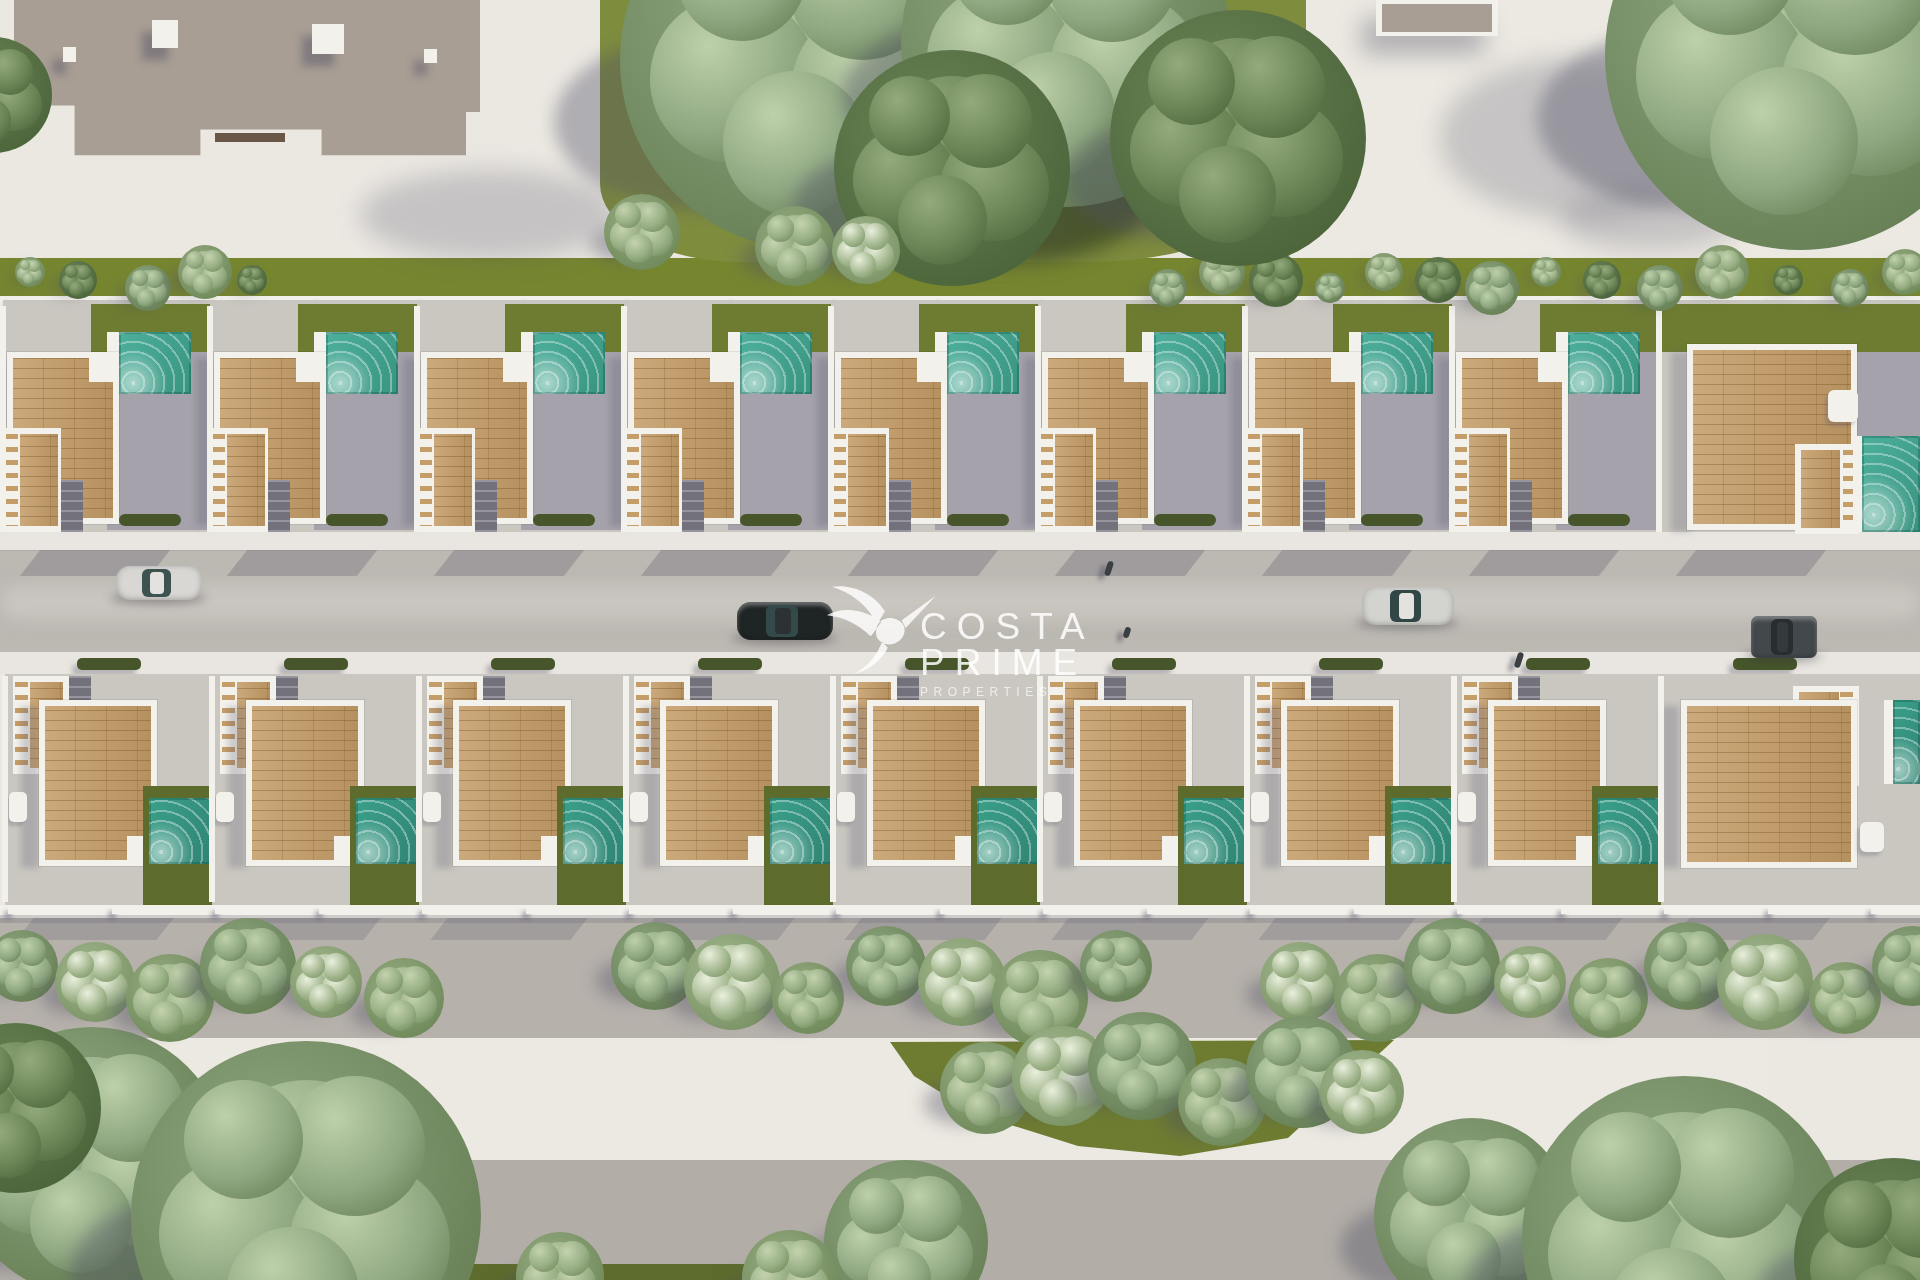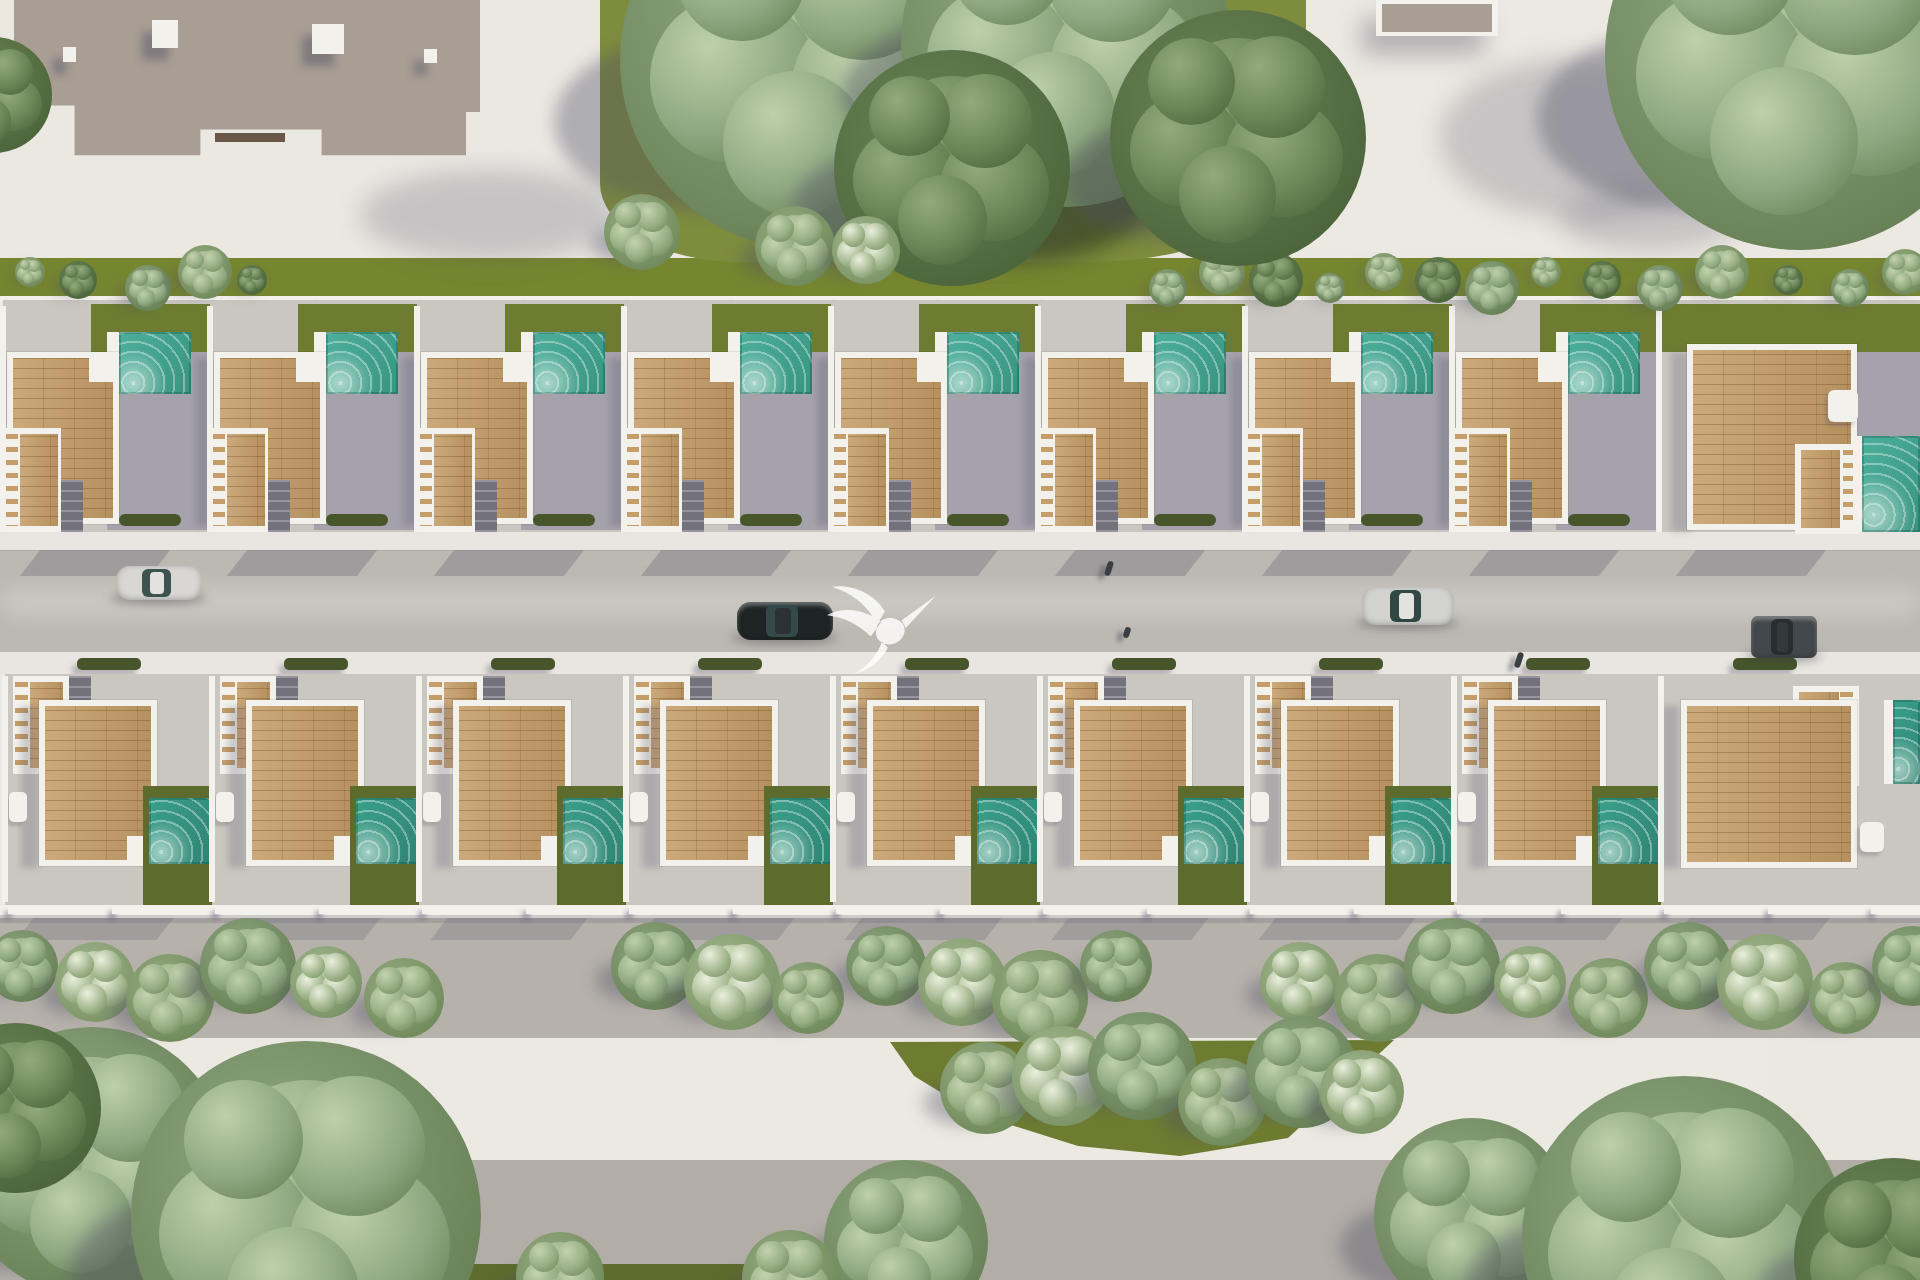--- a/index.html
+++ b/index.html
@@ -976,14 +976,19 @@
     <div class="abs" style="left: 1124px; top: 627px; width: 6px; height: 11px; background: rgb(58, 63, 66); border-radius: 3px; transform: rotate(18deg); box-shadow: rgba(60, 60, 80, 0.4) -5px 6px 4px;"></div>
     <div class="abs wm">
     <svg width="118" height="100" viewBox="0 0 120 100">
       <path fill="#ffffff" fill-opacity="0.82" d="
         M62,31 C50,12 28,3 8,6 C27,12 41,23 50,37 C36,28 16,27 3,35 C21,37 36,45 47,56 Z
         M58,42 C46,30 24,28 8,36 C24,38 38,46 48,56 Z
         M54,58 C50,46 58,36 70,38 C81,40 85,49 80,57 C74,66 60,68 54,58 Z
         M79,40 L114,15 L83,48 Z
         M59,62 C54,76 44,88 30,95 C46,91 58,81 65,68 Z"></path>
     </svg>
+    <div class="wm-text">
+      <div class="wm-line1">COSTA</div>
+      <div class="wm-line2">PRIME</div>
+      <div class="wm-line3">PROPERTIES</div>
+    </div>
   </div>
 </div>
 
 </body></html>

